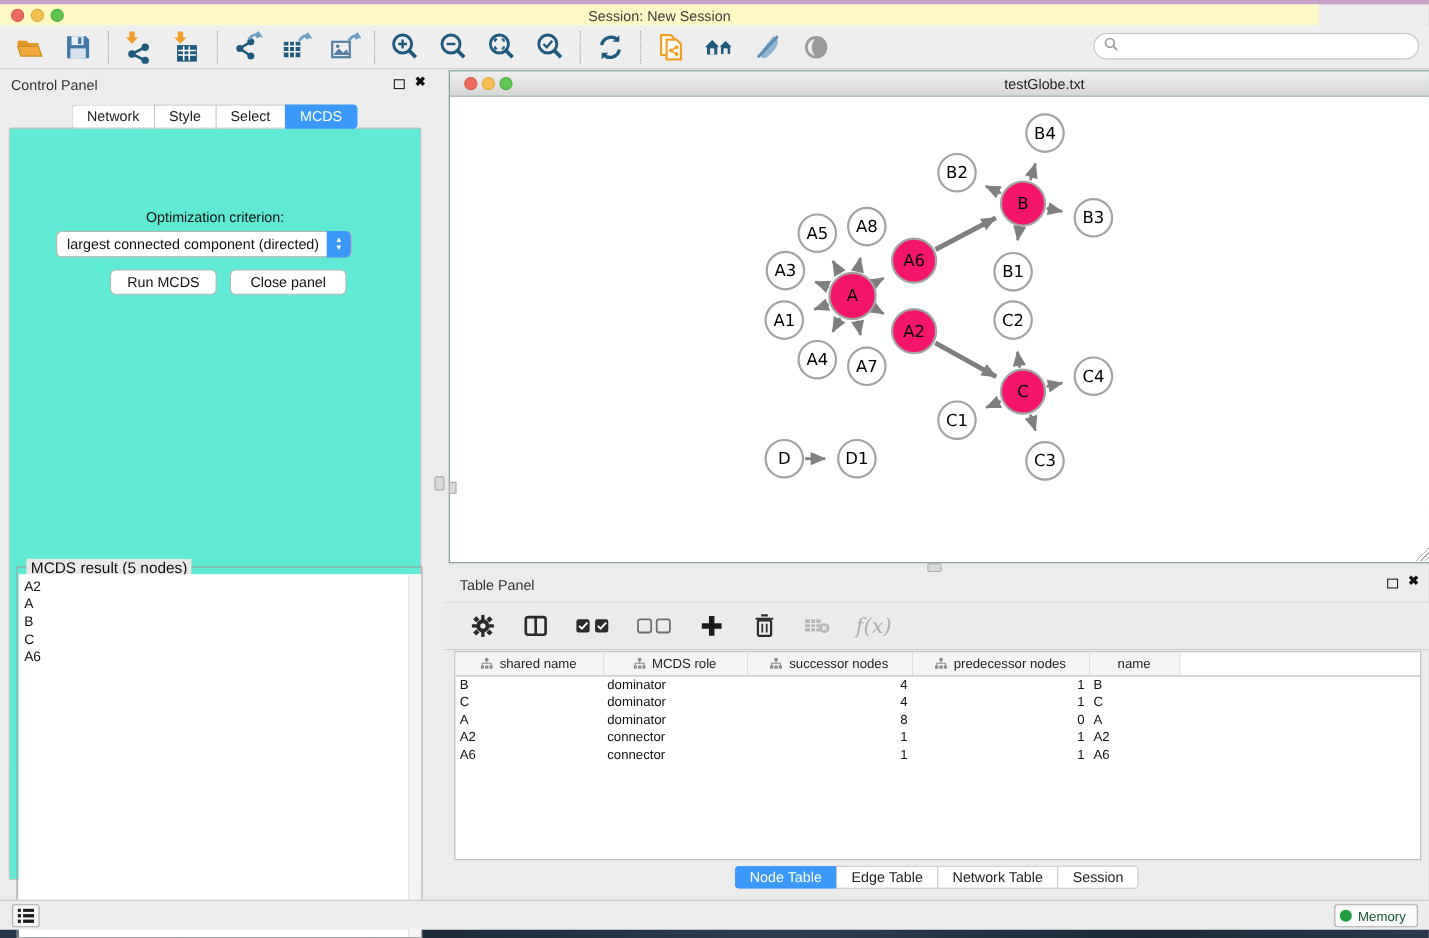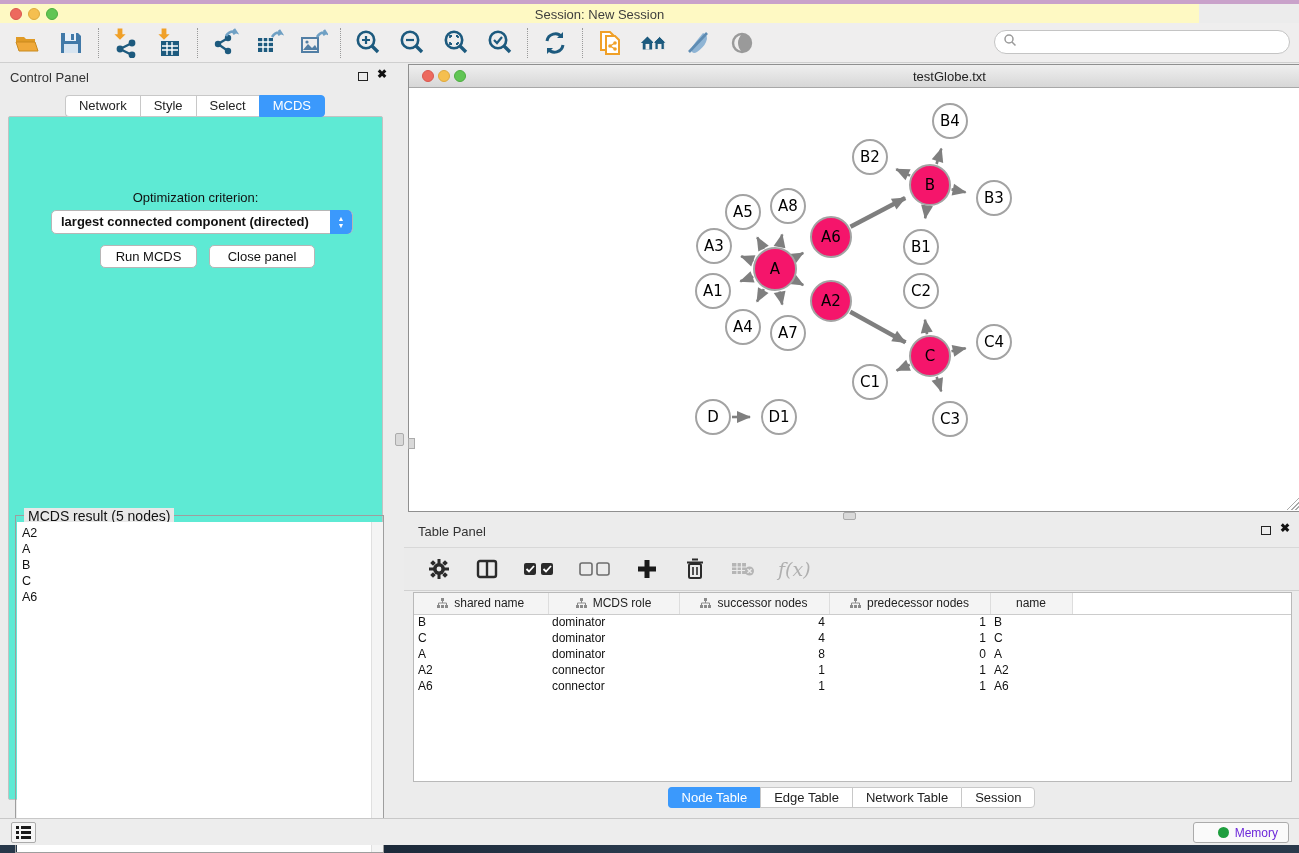--- a/index.html
+++ b/index.html
@@ -37,22 +37,22 @@
   .cp-header .panel-float { left:358px; } .cp-header .panel-close { left:377px; }
   .cp-box { position:absolute; left:8px; top:53px; width:375px; height:684px; background:#5eead4;
     border:1px solid #C2C2C2; border-radius:2px; }
   .tabrow { position:absolute; top:32px; left:0; width:100%; display:flex; justify-content:center; z-index:2; }
   .tab { height:22px; line-height:20px; padding:0 13px; font-size:13px; color:#222; background:#fff;
     border:1px solid #C8C8C8; border-right:none; }
   .tab:first-child { border-radius:4px 0 0 4px; }
   .tab:last-child { border-radius:0 4px 4px 0; border-right:1px solid #C8C8C8; }
   .tab.active { background:#3B99FC; color:#fff; border-color:#3B99FC; }
   .opt-label { position:absolute; left:0; top:73px; width:100%; text-align:center; font-size:13px; color:#111; }
-  .dropdown { position:absolute; left:42px; top:93px; width:302px; height:24px; background:#fff;
-    border:1px solid #B6B6B6; border-radius:5px; font-size:13px; color:#111; line-height:22px; padding-left:9px;font-weight:bold; }
+  .dropdown { position:absolute; left:42px; top:93px; width:269px; height:24px; background:#fff;
+    border:1px solid #B6B6B6; border-radius:5px; font-size:13px; color:#111; line-height:22px; padding-left:9px; }
   .dd-stepper { position:absolute; right:0; top:-1px; width:22px; height:24px; background:#3B99FC;
     border-radius:0 5px 5px 0; display:flex; flex-direction:column; align-items:center; justify-content:center; gap:1px; }
   .dd-stepper span { color:#fff; font-size:7px; line-height:6px; }
   .cp-btn { position:absolute; top:128px; height:23px; background:#fff; border:1px solid #B6B6B6;
     border-radius:5px; font-size:13px; color:#111; text-align:center; line-height:21px; }
   .btn-run { left:91px; width:97px; } .btn-close { left:200px; width:106px; }
   .groupbox { position:absolute; left:6px; top:398px; width:369px; height:338px; border:1px solid #9E9E9E; }
   .groupbox-title { position:absolute; left:8px; top:-8px; background:#E8E8E8; padding:0 4px; font-size:14px; color:#111; }
   .result-list { position:absolute; left:1px; top:6px; width:366px; height:330px; background:#fff; overflow:hidden; }
   .result-scroll { position:absolute; right:0; top:0; width:12px; height:100%; background:#F4F4F4; border-left:1px solid #E0E0E0; }
@@ -98,22 +98,22 @@
   table.grid td { height:16px; padding:0 4px; white-space:nowrap; }
   td.al { text-align:left; padding-left:8px; } td.ar { text-align:right; padding-right:16px; }
   .tp-tabs { position:absolute; left:0; top:268px; width:895px; display:flex; justify-content:center; }
   .tp-tabs .tab { height:21px; line-height:19px; font-size:13px; }
 
   
   .footer { position:absolute; left:0; top:818px; width:1299px; height:27px; background:#EDEDED;
     border-top:1px solid #C8C8C8; }
   .list-btn { position:absolute; left:11px; top:3px; width:25px; height:21px; background:#F6F6F6;
     border:1px solid #ABABAB; border-radius:2px; display:flex; align-items:center; justify-content:center; }
-  .memory-btn { position:absolute; right:10px; top:3px; height:21px; padding:0 10px 0 24px; background:#FAFAFA;
-    border:1px solid #ABABAB; border-radius:3px; display:flex; align-items:center; gap:6px; font-size:12px; color:#6d28d9;margin-left:28px; }
+  .memory-btn { position:absolute; right:10px; top:3px; height:21px; padding:0 10px 0 4px; background:#FAFAFA;
+    border:1px solid #ABABAB; border-radius:3px; display:flex; align-items:center; gap:6px; font-size:12px; color:#14532d;margin-left:28px; }
   .mem-dot { width:11px; height:11px; border-radius:50%; background:#1E9E3E; }
 
   svg text { font-family:"DejaVu Sans", sans-serif; }
 </style>
 </head>
 <body>
 
 <div class="screen">
   <div class="desktop-top"></div>
   <div class="desktop-bottom"></div>

